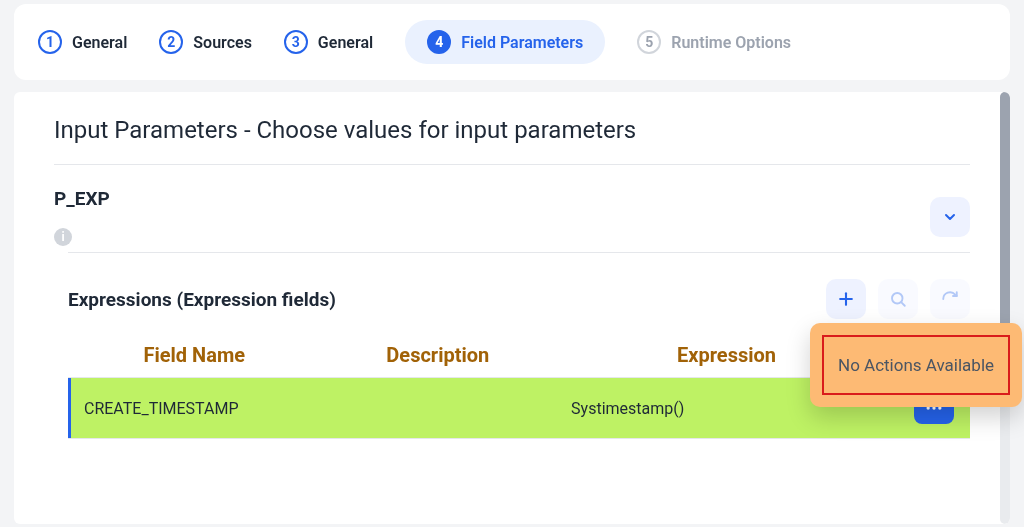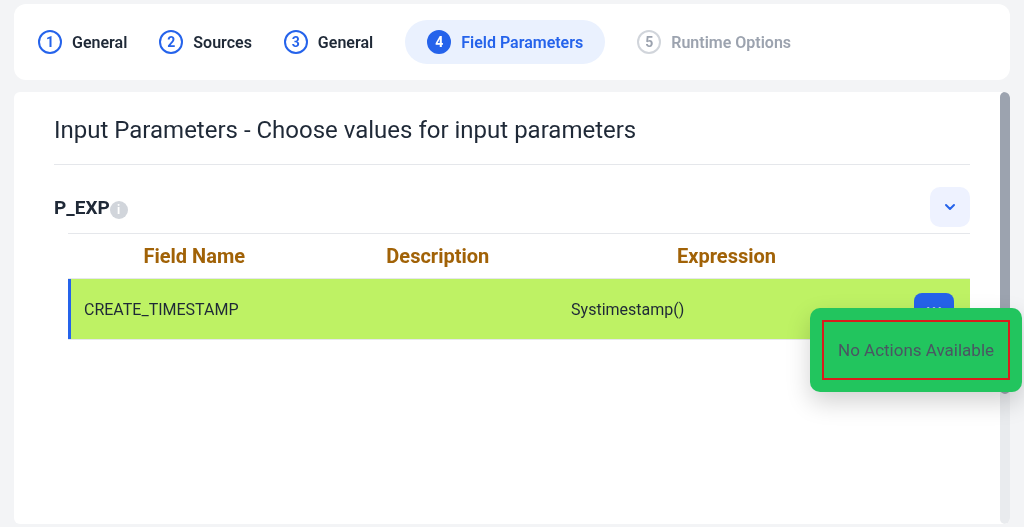--- a/index.html
+++ b/index.html
@@ -103,25 +103,26 @@
   }
 
   .param-row {
     display: flex;
     align-items: center;
     justify-content: space-between;
     padding: 22px 0 6px 0;
   }
   .param-name {
     display: flex;
-    align-items: flex-end;
-    gap: 0;
+    align-items: flex-start;
+    gap: 18px;
     font-size: 19px;
     font-weight: 700;
     color: #1f2937;
+    flex-direction: column;
   }
   .info-icon {
     width: 18px;
     height: 18px;
     border-radius: 50%;
     background: #d1d5db;
     color: #ffffff;
     font-size: 12px;
     font-weight: 700;
     display: flex;
@@ -204,23 +205,23 @@
     background: #2563eb;
     color: #ffffff;
     display: inline-flex;
     align-items: center;
     justify-content: center;
     cursor: pointer;
   }
 
   .popover {
     position: absolute;
-    top: 308px;
+    top: 323px;
     left: 810px;
-    background: #22c55e;
+    background: #fdba74;
     border-radius: 10px;
     box-shadow: 0 10px 24px rgba(0,0,0,0.18);
     padding: 12px;
     z-index: 50;
   }
   .popover-inner {
     border: 2px solid #d91c1c;
     padding: 18px 14px;
     font-size: 17px;
     color: #4b5563;
@@ -269,20 +270,43 @@
         <span class="info-icon">i</span>
       </div>
       <div class="collapse-btn">
         <svg width="16" height="16" viewBox="0 0 24 24" fill="none" stroke="currentColor" stroke-width="3" stroke-linecap="round" stroke-linejoin="round">
             <polyline points="6 9 12 15 18 9"></polyline>
           </svg>
       </div>
     </div>
     <hr class="hr" style="margin-left:14px">
 
+    <div class="section-row">
+      <div class="section-title">Expressions (Expression fields)</div>
+      <div class="action-icons">
+        <div class="action-btn">
+          <svg width="20" height="20" viewBox="0 0 24 24" fill="none" stroke="currentColor" stroke-width="2.5" stroke-linecap="round">
+              <line x1="12" y1="5" x2="12" y2="19"></line>
+              <line x1="5" y1="12" x2="19" y2="12"></line>
+            </svg>
+        </div>
+        <div class="action-btn faded">
+          <svg width="18" height="18" viewBox="0 0 24 24" fill="none" stroke="currentColor" stroke-width="2.5" stroke-linecap="round">
+              <circle cx="11" cy="11" r="7"></circle>
+              <line x1="21" y1="21" x2="16.5" y2="16.5"></line>
+            </svg>
+        </div>
+        <div class="action-btn faded">
+          <svg width="18" height="18" viewBox="0 0 24 24" fill="none" stroke="currentColor" stroke-width="2.5" stroke-linecap="round" stroke-linejoin="round">
+              <path d="M3 12a9 9 0 0 1 15.9-5.7L21 8"></path>
+              <path d="M21 3v5h-5"></path>
+            </svg>
+        </div>
+      </div>
+    </div>
 
     <table class="tbl">
       <thead>
         <tr>
           <th style="width:28%">Field Name</th>
           <th style="width:26%">Description</th>
           <th>Expression</th>
           <th style="width:70px"></th>
         </tr>
       </thead>

